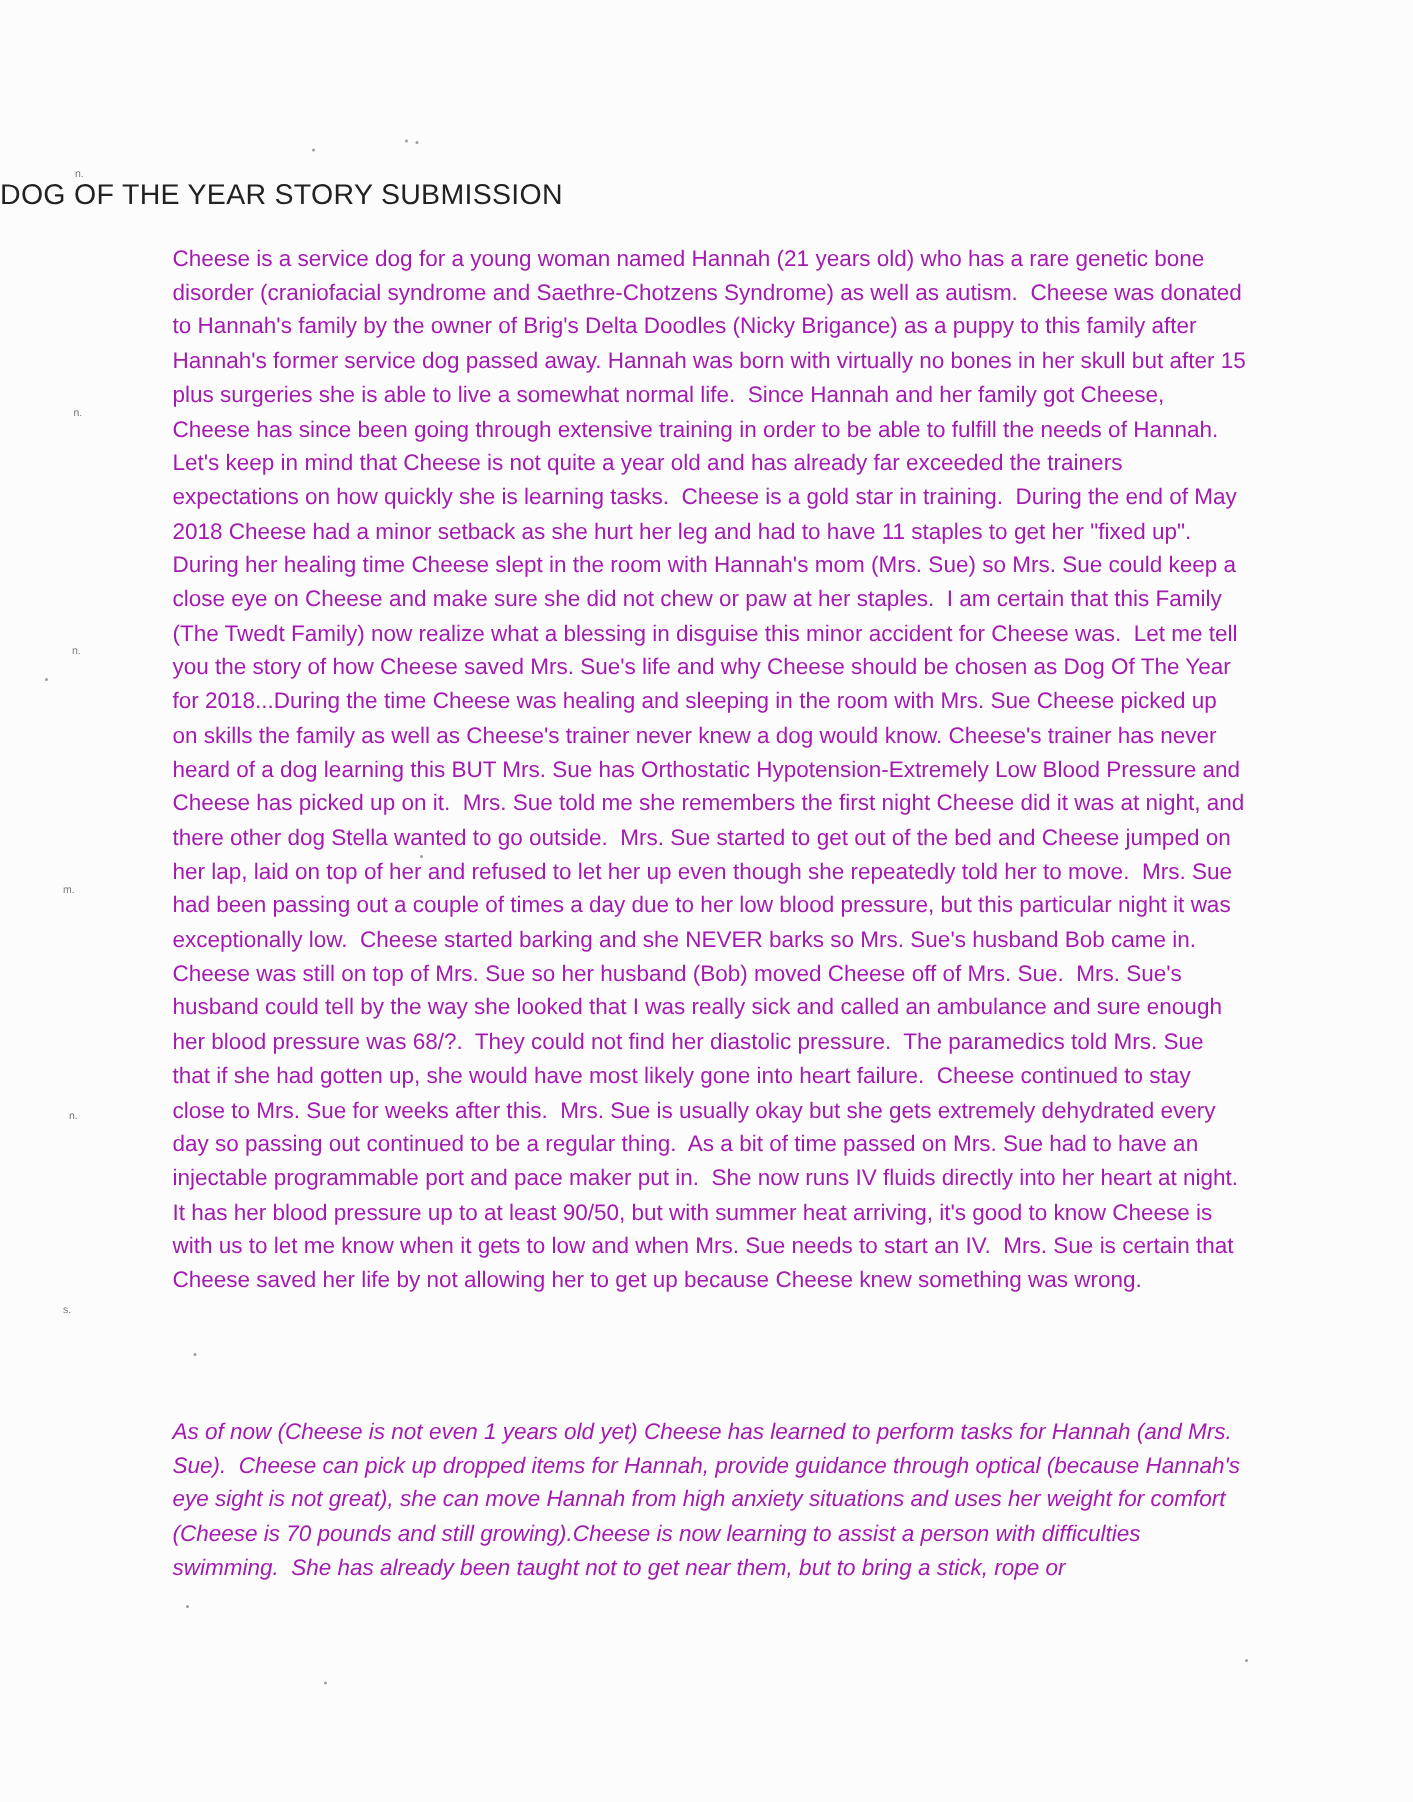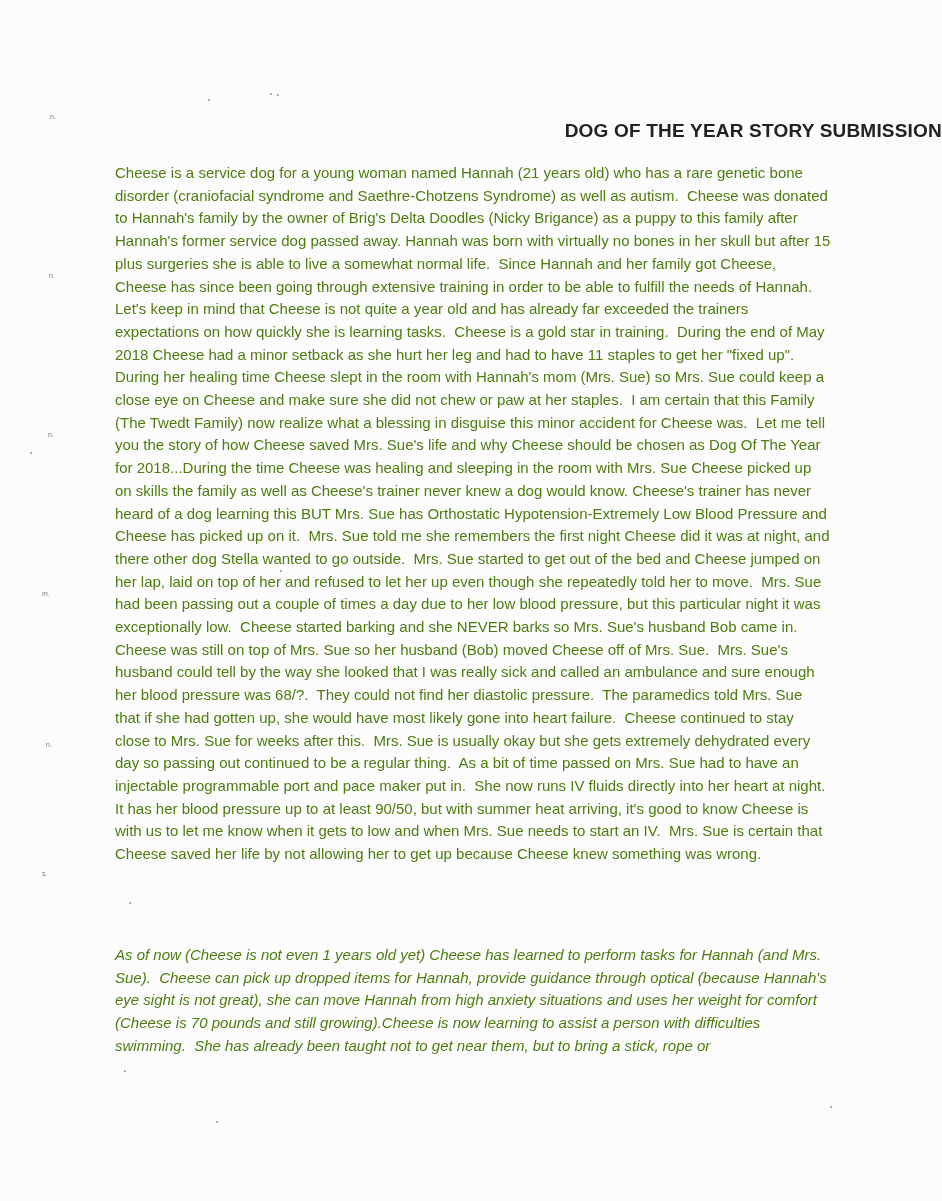--- a/index.html
+++ b/index.html
@@ -15,34 +15,34 @@
     margin: 0 auto;
     background: #fcfcfc;
     overflow: hidden;
     color: #2a2a2a;
   }
   .doc-title {
     position: absolute;
     top: 120px;
     left: 0;
     width: 100%;
-    text-align: right;
+    text-align: left;
     font-size: 19px;
-    font-weight: 700;
+    font-weight: 400;
     letter-spacing: 0.2px;
     color: #222222;
   }
   .body-para {
     position: absolute;
     left: 115px;
     width: 716px;
     font-size: 15px;
     line-height: 22.7px;
     white-space: pre-wrap;
-    color: #4d7c0f;
+    color: #a21caf;
     text-align: left;
   }
   .para-1 { top: 162px; }
   .para-2 { top: 944px; font-style: italic; }
   .speck {
     position: absolute;
     color: #4a4a4a;
     font-size: 7px;
     opacity: 0.75;
     pointer-events: none;

